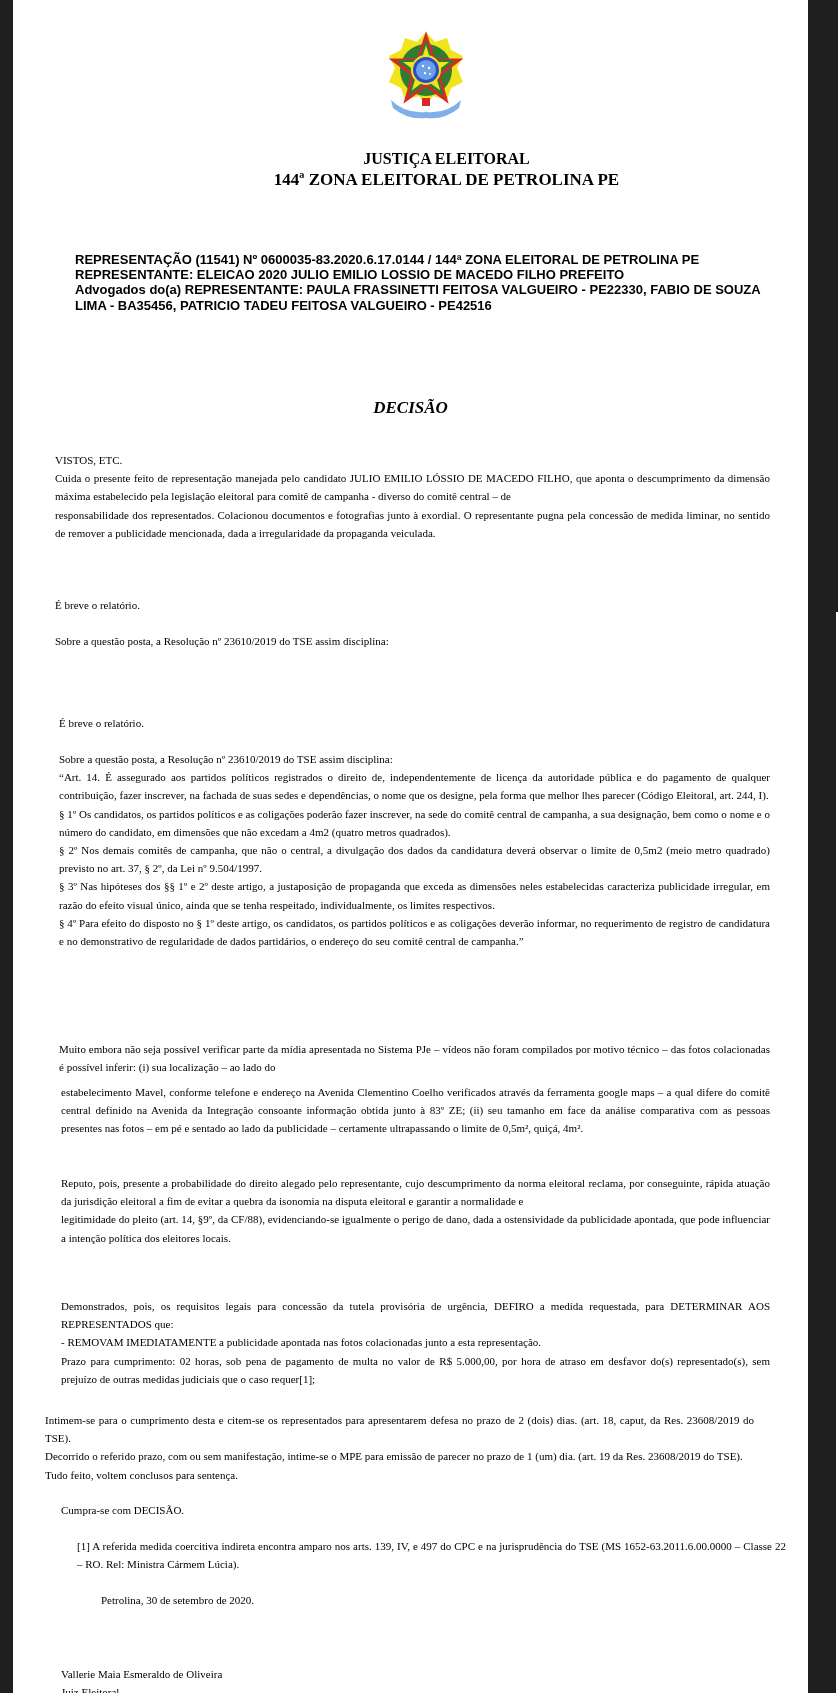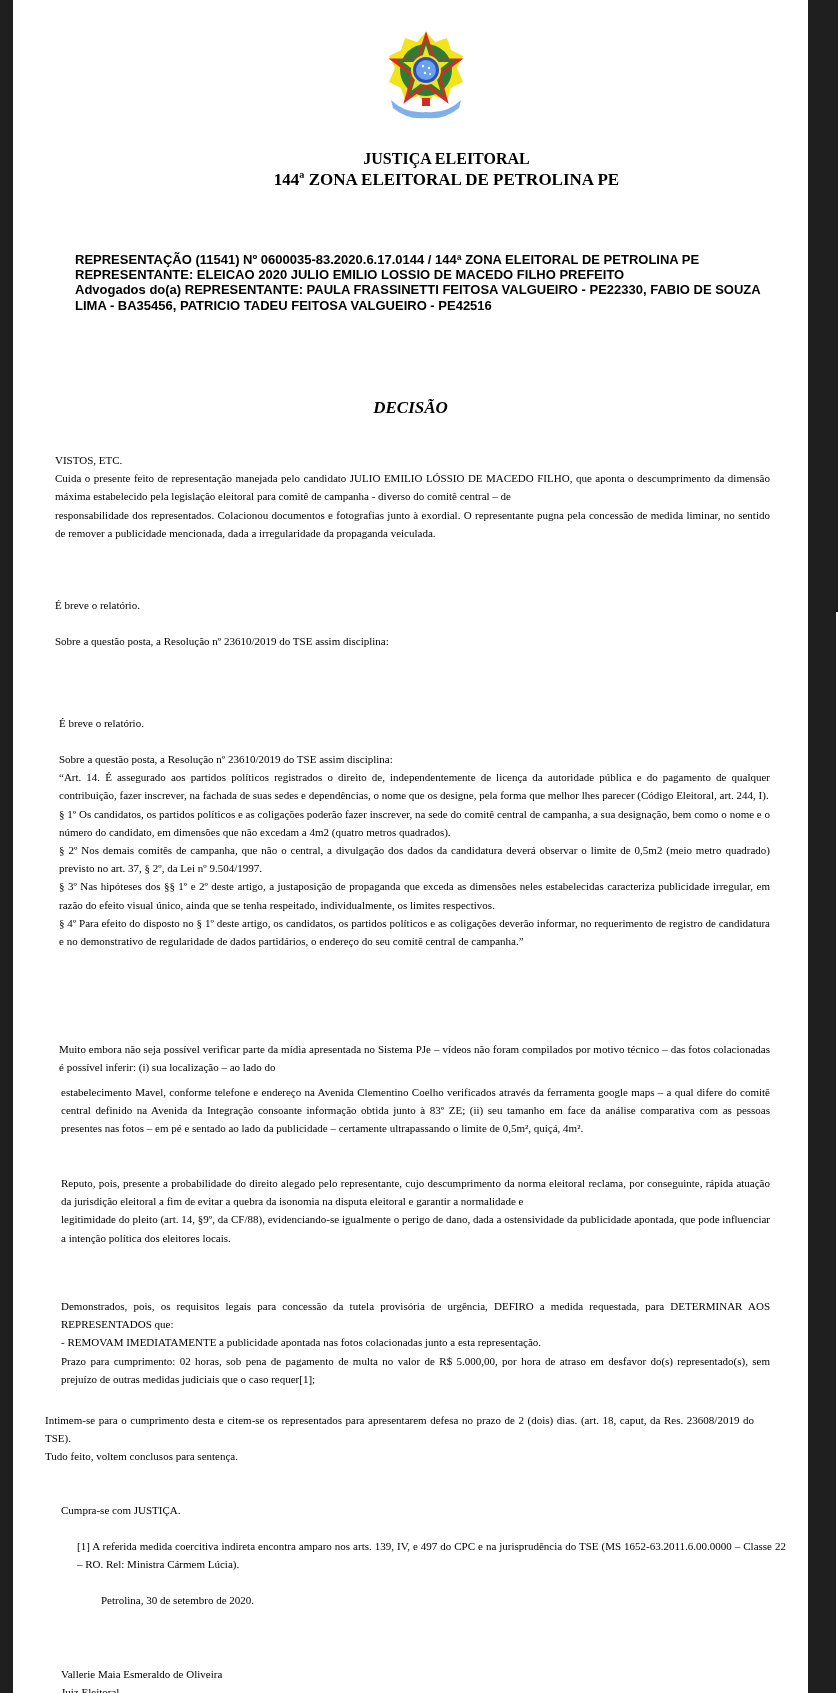--- a/index.html
+++ b/index.html
@@ -105,24 +105,25 @@
   </div>
 
   <div class="para" style="left:48px; top:1283px; width:709px;margin-top:14px;">
     <p class="last">Demonstrados, pois, os requisitos legais para concessão da tutela provisória de urgência, DEFIRO a medida requestada, para DETERMINAR AOS REPRESENTADOS que:</p>
     <p class="last">- REMOVAM IMEDIATAMENTE a publicidade apontada nas fotos colacionadas junto a esta representação.</p>
     <p class="last">Prazo para cumprimento: 02 horas, sob pena de pagamento de multa no valor de R$ 5.000,00, por hora de atraso em desfavor do(s) representado(s), sem prejuízo de outras medidas judiciais que o caso requer[1];</p>
   </div>
 
   <div class="para" style="left:32px; top:1392px; width:709px;margin-top:19px;">
     <p class="last">Intimem-se para o cumprimento desta e citem-se os representados para apresentarem defesa no prazo de 2 (dois) dias. (art. 18, caput, da Res. 23608/2019 do TSE).</p>
+    <p class="last">Decorrido o referido prazo, com ou sem manifestação, intime-se o MPE para emissão de parecer no prazo de 1 (um) dia. (art. 19 da Res. 23608/2019 do TSE).</p>
     <p>Tudo feito, voltem conclusos para sentença.</p>
   </div>
 
-  <div class="para" style="left:48px; top:1501px; width:709px;">Cumpra-se com JUSTIÇA.</div>
+  <div class="para" style="left:48px; top:1501px; width:709px;">Cumpra-se com DECISÃO.</div>
 
   <div class="para" style="left:64px; top:1537px; width:709px;">
     <p class="last">[1] A referida medida coercitiva indireta encontra amparo nos arts. 139, IV, e 497 do CPC e na jurisprudência do TSE (MS 1652-63.2011.6.00.0000 – Classe 22 – RO. Rel: Ministra Cármem Lúcia).</p>
   </div>
 
   <div class="para" style="left:48px; top:1591px; width:709px;margin-left:40px;">Petrolina, 30 de setembro de 2020.</div>
 
   <div class="para" style="left:48px; top:1665px; width:709px;">
     <p>Vallerie Maia Esmeraldo de Oliveira</p>
     <p>Juiz Eleitoral</p>

